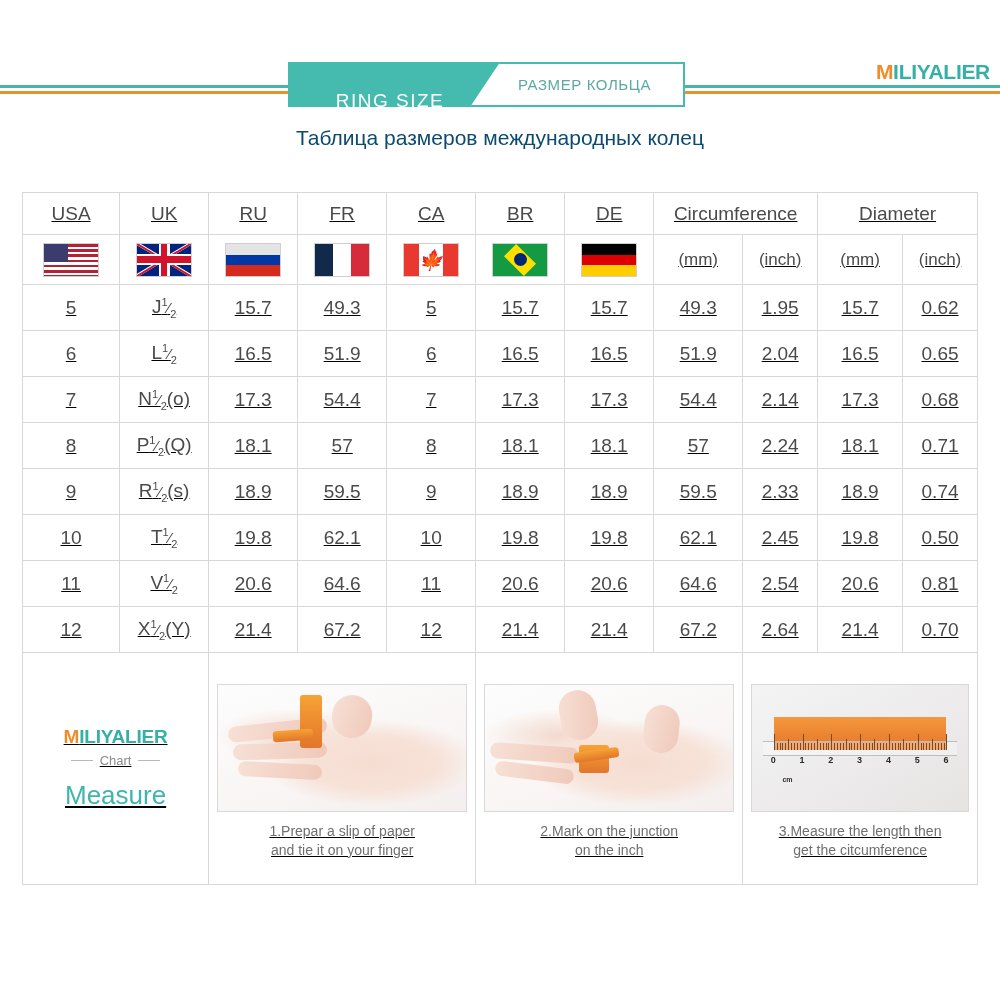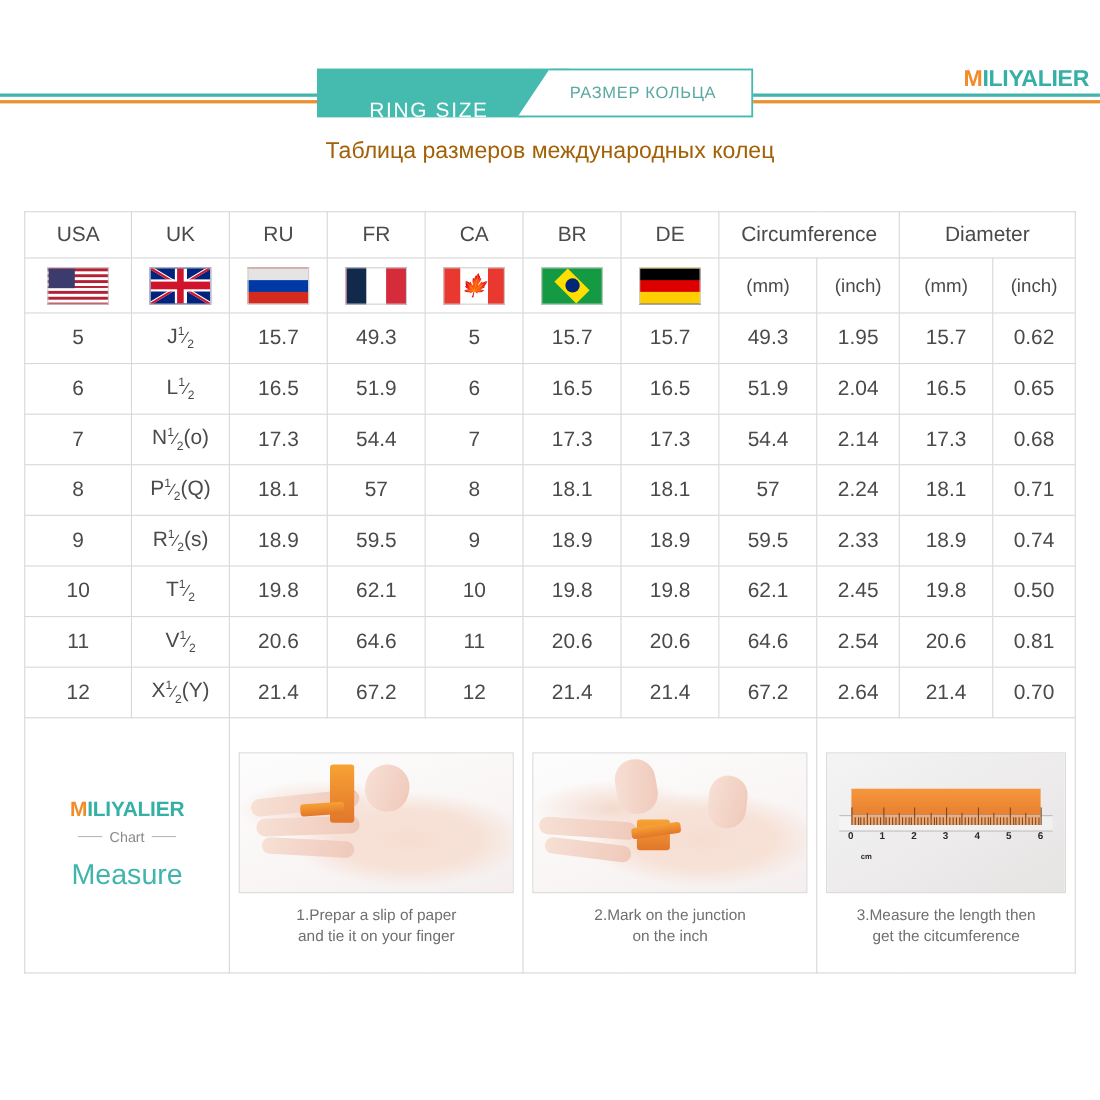--- a/index.html
+++ b/index.html
@@ -47,25 +47,25 @@
   }
   .brand-m { color:#f28c28; }
   .brand-rest { color:#34b0a7; }
 
   
   .title-block { text-align:center; margin-top:8px; }
   .main-title {
     font-size:40px; color:#4cbdb4; font-weight:400; letter-spacing:0.4px;
   }
   .sub-title {
-    font-size:21px; color:#a16207; font-weight:400; margin-top:6px;
-  }
-
-  
-  .table-wrap { margin:42px 22px 0 22px; }
+    font-size:21px; color:#0c4a6e; font-weight:400; margin-top:6px;
+  }
+
+  
+  .table-wrap { margin:42px 22px 0 22px;text-decoration:underline; }
   table.ring {
     width:956px; border-collapse:collapse;
     table-layout:fixed;
   }
   table.ring td, table.ring th {
     border:1px solid #d8d8d8;
     text-align:center; vertical-align:middle;
     color:#4a4a4a; font-weight:400;
   }
   .hdr-name {

